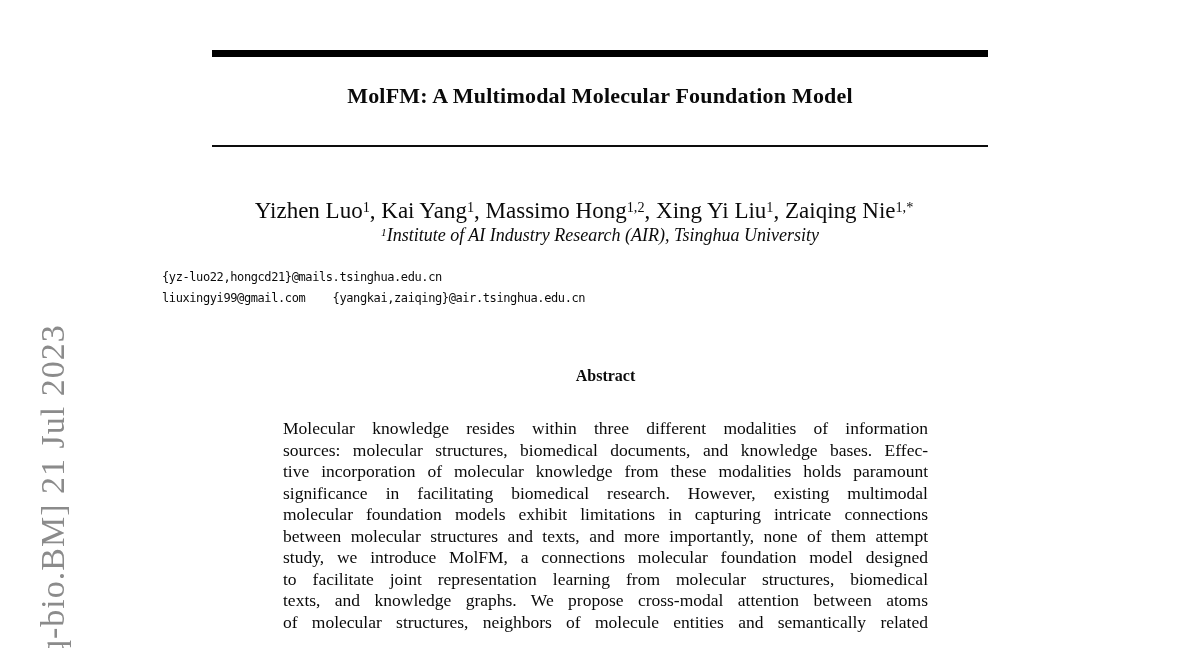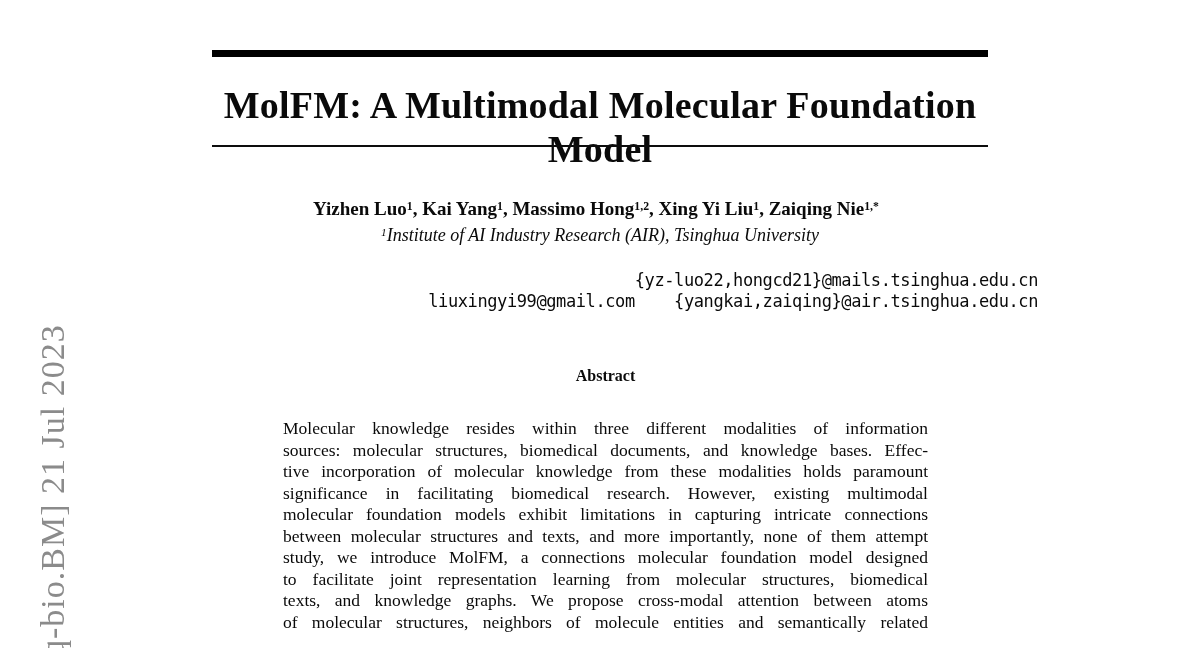--- a/index.html
+++ b/index.html
@@ -43,32 +43,32 @@
     left: 212px; top: 145px;
     width: 776px; height: 2px;
     background: #0d0d0d;
   }
 
   .title {
     position: absolute;
     left: 212px; top: 83px;
     width: 776px;
     text-align: center;
-    font-size: 38px;
+    font-size: 22px;
     font-weight: bold;
     letter-spacing: 0.2px;
   }
 
   .authors {
     position: absolute;
-    left: 158px; top: 198px;
+    left: 146px; top: 198px;
     width: 876px;
     text-align: center;
-    font-size: 19px;
-    font-weight: bold;
+    font-size: 23px;
+    font-weight: normal;
   }
   .sup {
     font-size: 0.62em;
     position: relative;
     top: -0.45em;
     font-weight: inherit;
   }
 
   .affil-1 { top: 225px; }
   .affil-2 { top: 247px; }
@@ -80,23 +80,23 @@
     font-size: 18px;
     font-weight: normal;
     font-style: italic;
   }
   .affil .sup { font-weight: normal; }
 
   .email {
     position: absolute;
     left: 162px;
     width: 876px;
-    text-align: right;
+    text-align: left;
     font-family: "DejaVu Sans Mono", monospace;
-    font-size: 17px;
+    font-size: 12px;
     white-space: pre;
     letter-spacing: -0.4px;
   }
   .email-1 { top: 270px; }
   .email-2 { top: 291px; }
 
   .abstract-heading {
     position: absolute;
     left: 283px; top: 367px;
     width: 645px;

